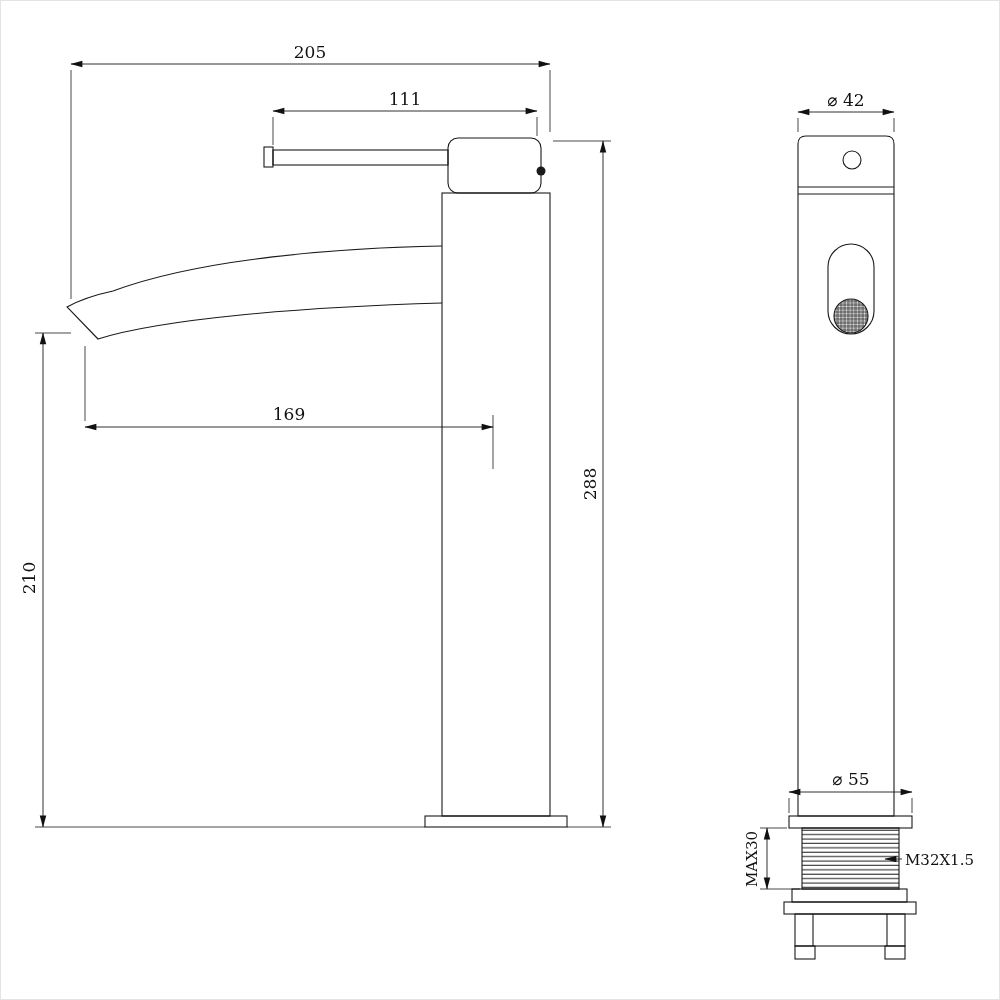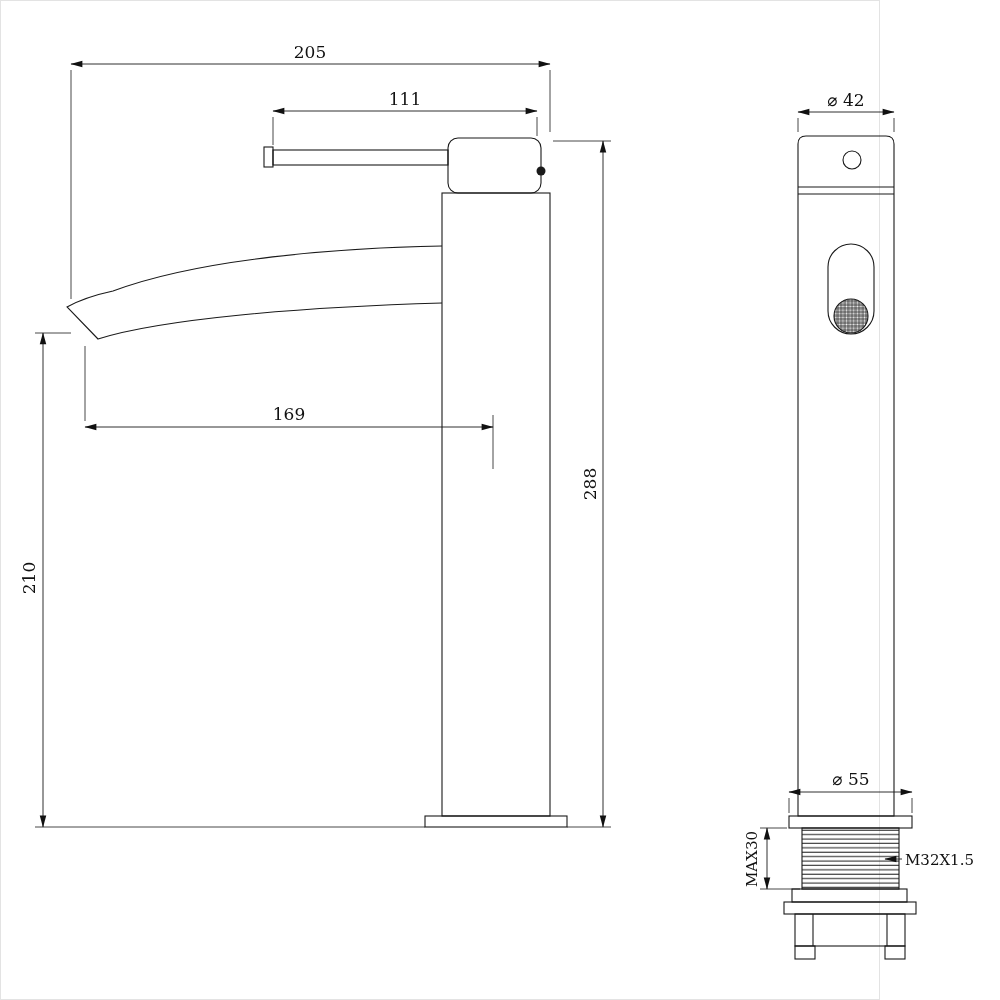--- a/index.html
+++ b/index.html
@@ -1,21 +1,21 @@
 <!DOCTYPE html>
 <html><head>
 <meta charset="utf-8">
 <style>
   html, body {
     margin: 0;
     padding: 0;
     background: #ffffff;
   }
   .canvas {
-    width: 880px;
+    width: 1000px;
     height: 1000px;
     background: #ffffff;
     border: 1px solid #e3e3e3;
     box-sizing: border-box;
     position: relative;
     font-family: "DejaVu Serif", serif;
   }
   svg { display: block; }
   .obj  { stroke: #1a1a1a; stroke-width: 1.1; fill: none; }
   .dim  { stroke: #1a1a1a; stroke-width: 0.9; fill: none; }

